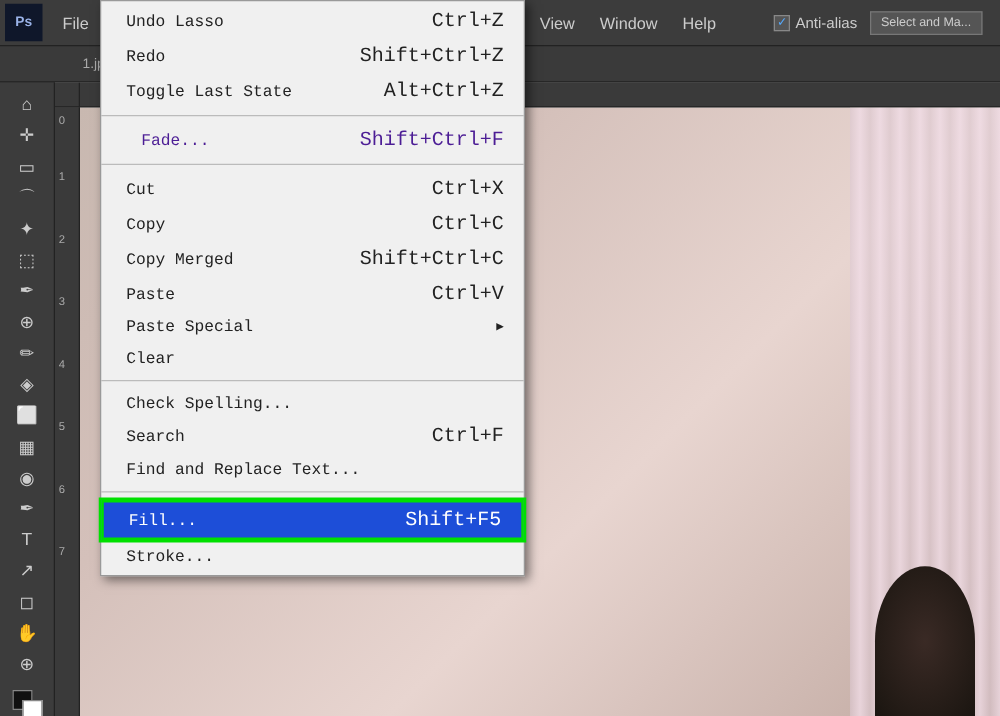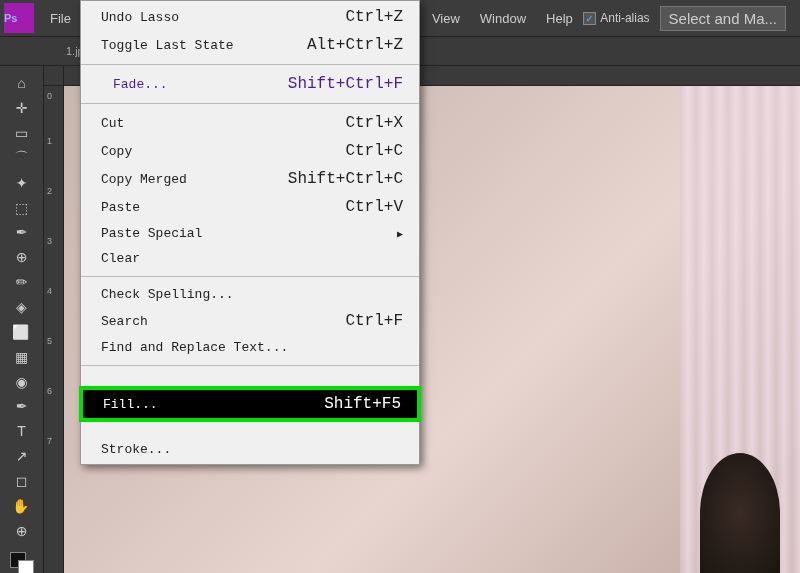--- a/index.html
+++ b/index.html
@@ -20,24 +20,24 @@
       background: #3c3c3c;
       display: flex;
       align-items: center;
       padding: 0 4px;
       position: relative;
       z-index: 100;
     }
     .ps-logo {
       width: 30px;
       height: 30px;
-      background: #a21caf;
-      display: flex;
-      align-items: center;
-      justify-content: flex-start;
+      background: #0f172a;
+      display: flex;
+      align-items: center;
+      justify-content: center;
       color: #9ab3e8;
       font-size: 11px;
       font-weight: bold;
       margin-right: 6px;
       flex-shrink: 0;
     }
     .menu-item {
       padding: 6px 10px;
       color: #cccccc;
       cursor: pointer;
@@ -72,21 +72,21 @@
       display: flex;
       align-items: center;
       justify-content: center;
     }
     .checkmark { color: #5af; font-size: 10px; }
     .select-mask-btn {
       background: #555;
       border: 1px solid #777;
       color: #ccc;
       padding: 3px 8px;
-      font-size: 15px;
+      font-size: 10px;
       cursor: pointer;
     }
 
     
     .options-bar {
       width: 100%;
       height: 30px;
       background: #3a3a3a;
       border-top: 1px solid #222;
       border-bottom: 1px solid #222;
@@ -246,25 +246,25 @@
       cursor: pointer;
       font-size: 13px;
       white-space: nowrap;
     }
     .dropdown-item.disabled {
       color: #4c1d95;
       cursor: default;
       margin-left: 12px;
     }
     .dropdown-item.highlighted {
-      background: #000000;
+      background: #1d4ed8;
       color: white;
       border: 2px solid #00e000;
       outline: 2px solid #00e000;
-      margin: 17px 0;
+      margin: 1px 0;
     }
     .shortcut {
       margin-left: 40px;
       color: inherit;
       font-size: 16px;
     }
     .submenu-arrow {
       margin-left: 10px;
       font-size: 10px;
     }
@@ -363,20 +363,24 @@
 </div>
 
 <div class="dropdown-menu">
 
   <div class="menu-section">
     <div class="dropdown-item">
       <span>Undo Lasso</span>
       <span class="shortcut">Ctrl+Z</span>
     </div>
     <div class="dropdown-item">
+      <span>Redo</span>
+      <span class="shortcut">Shift+Ctrl+Z</span>
+    </div>
+    <div class="dropdown-item">
       <span>Toggle Last State</span>
       <span class="shortcut">Alt+Ctrl+Z</span>
     </div>
   </div>
   <div class="menu-separator"></div>
   <div class="menu-section">
     <div class="dropdown-item disabled">
       <span>Fade...</span>
       <span class="shortcut">Shift+Ctrl+F</span>
     </div>

